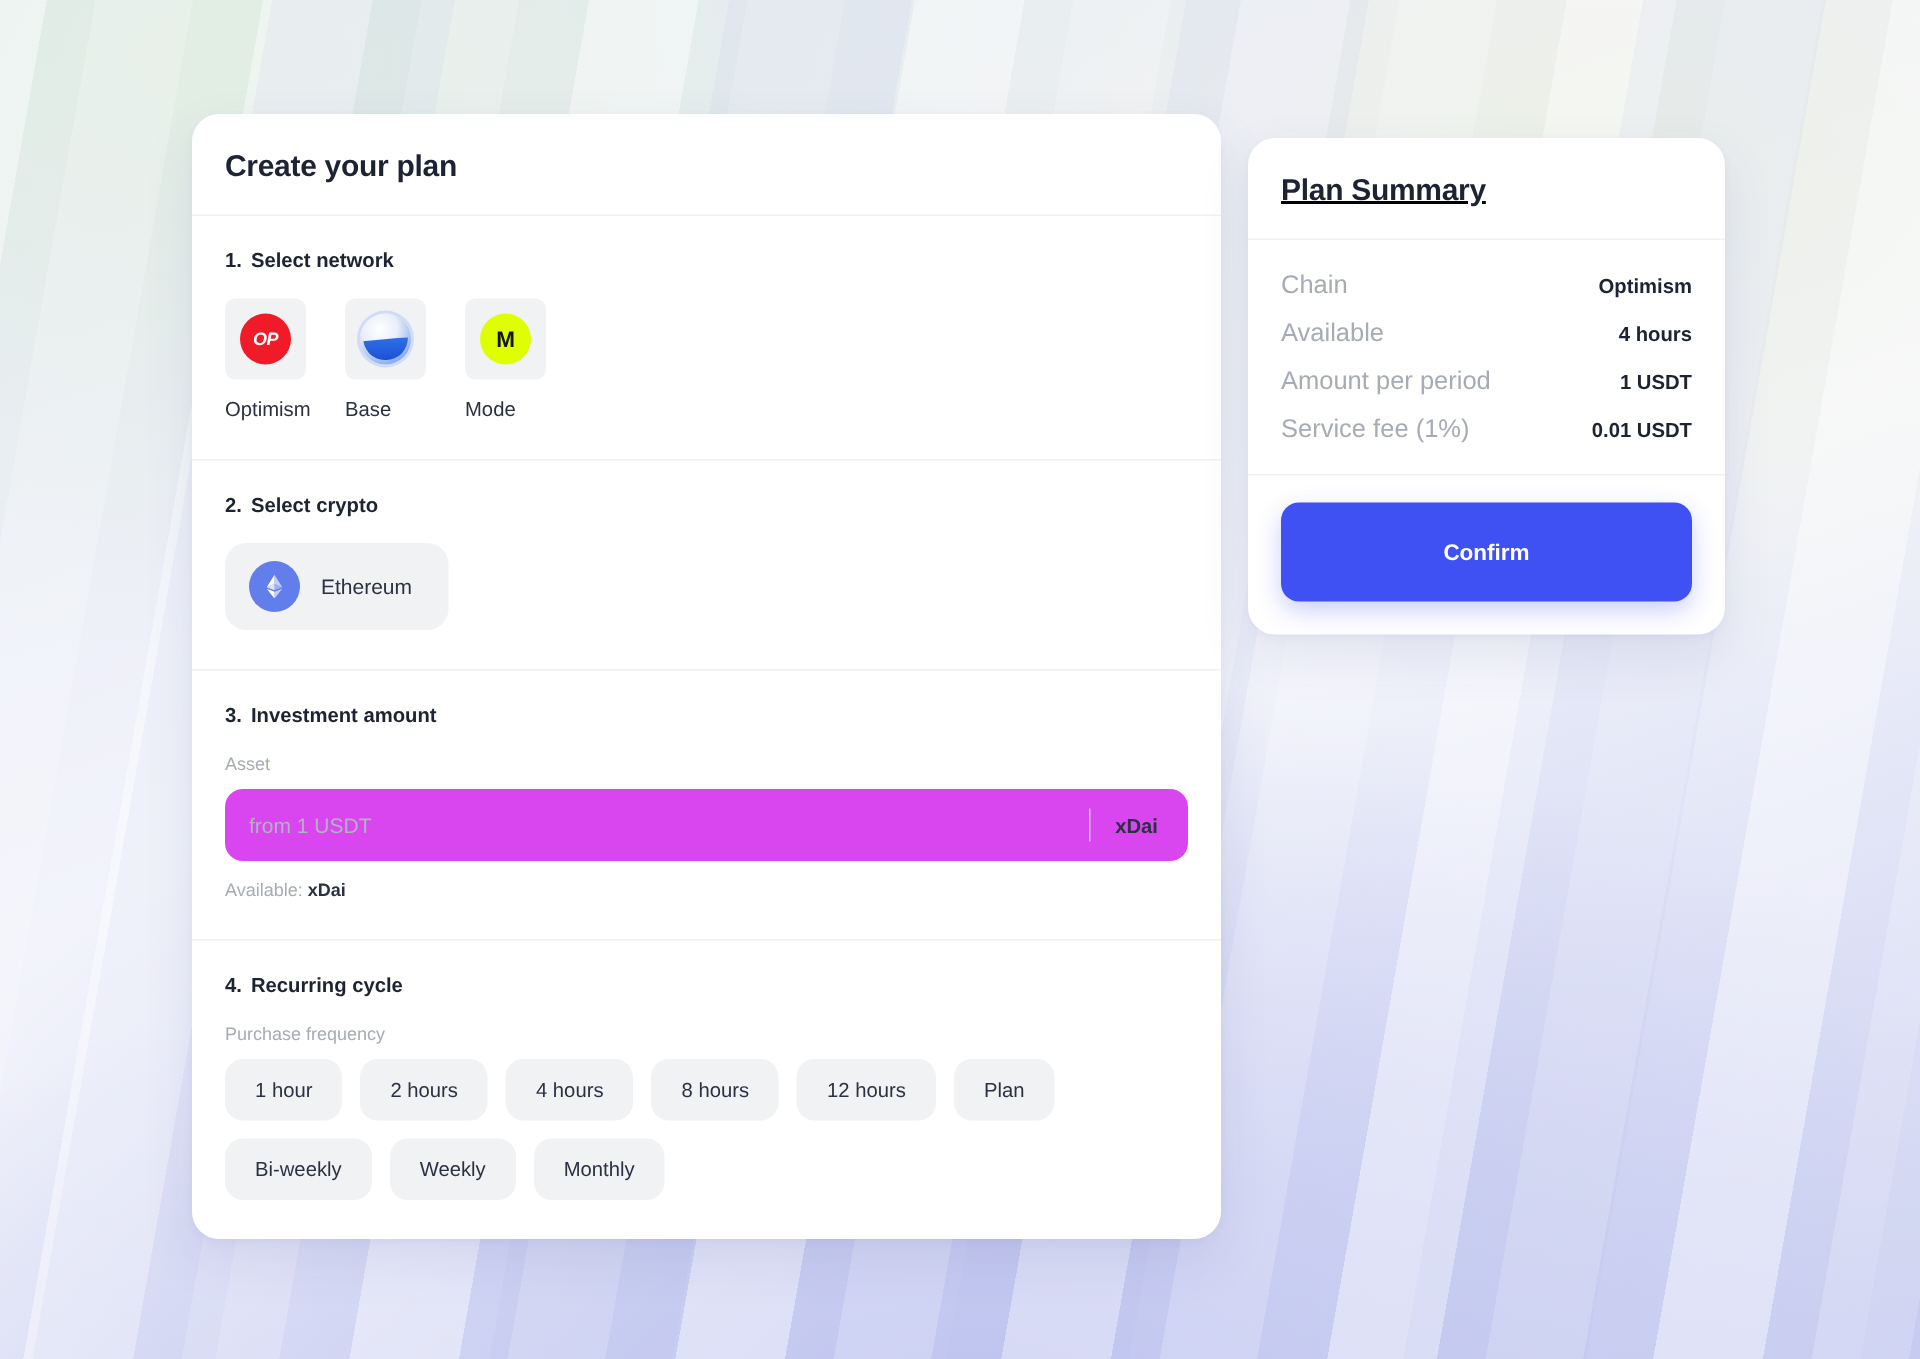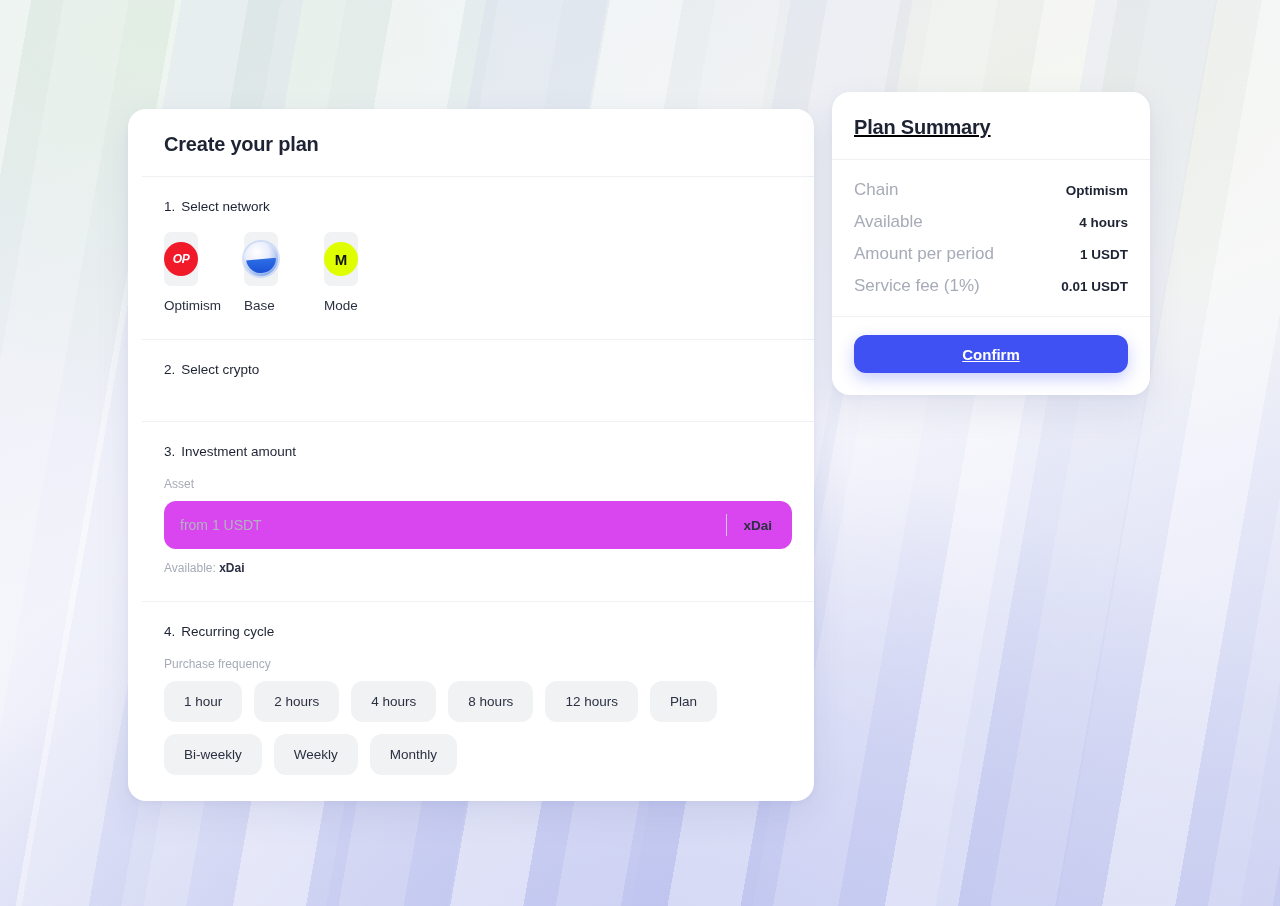--- a/index.html
+++ b/index.html
@@ -54,43 +54,43 @@
   .stage { position: relative; z-index: 2; width: 1280px; height: 906px; }
 
   .card {
     position: absolute;
     background: #ffffff;
     border-radius: 18px;
     box-shadow: 0 14px 34px rgba(70,80,150,0.10), 0 2px 6px rgba(70,80,150,0.05);
   }
 
   
-  #plan-card { left: 128px; top: 109px; width: 686px; padding-left: 14px; }
+  #plan-card { left: 128px; top: 76px; width: 686px; }
   .card-header {
     padding: 24px 22px 20px 22px;
     border-bottom: 1px solid #f0f1f5;
   }
   .card-title {
     font-size: 20px; font-weight: bold; color: #1d2333;
     letter-spacing: -0.2px;
   }
 
   .section { padding: 22px 22px 26px 22px; border-bottom: 1px solid #f0f1f5; }
   .section:last-child { border-bottom: none; }
   .section-title {
-    font-size: 13.5px; font-weight: normal; color: #1d2333;
+    font-size: 13.5px; font-weight: bold; color: #1d2333;
     margin-bottom: 18px;
   }
   .section-title .num { margin-right: 6px; }
 
   
   .net-row { display: flex; gap: 26px; }
   .net-item { width: 54px; }
   .net-tile {
-    width: 34px; height: 54px; border-radius: 7px;
+    width: 54px; height: 54px; border-radius: 7px;
     background: #f1f2f4;
     display: flex; align-items: center; justify-content: center;
     cursor: pointer;
   }
   .net-label {
     margin-top: 12px; font-size: 13.5px; color: #2b3142;
     text-align: left; white-space: nowrap;
   }
   .op-badge {
     width: 34px; height: 34px; border-radius: 50%;
@@ -166,26 +166,25 @@
   .sum-title { font-size: 20px; font-weight: bold; color: #1d2333; letter-spacing: -0.2px; }
   .sum-body { padding: 14px 22px 14px 22px; border-bottom: 1px solid #f0f1f5; }
   .sum-row {
     display: flex; justify-content: space-between; align-items: baseline;
     padding: 6px 0;
   }
   .sum-key { font-size: 17px; color: #a7abb7; }
   .sum-val { font-size: 13.5px; font-weight: bold; color: #1d2333; }
   .sum-foot { padding: 18px 22px 22px 22px; }
   .confirm-btn {
-    width: 100%; height: 38px; border: none; border-radius: 12px;
+    width: 100%; height: 66px; border: none; border-radius: 12px;
     background: #3f51f2; color: #ffffff;
     font-family: "Liberation Sans", sans-serif;
     font-size: 15px; font-weight: bold; cursor: pointer;
     box-shadow: 0 6px 16px rgba(63,81,242,0.28);
-    text-decoration: underline;
   }
 </style>
 </head>
 <body>
 
 <div id="bg">
   <div class="wash"></div>
   <div class="stripes"></div>
   <div class="stripes2"></div>
 </div>
@@ -224,20 +223,33 @@
           </div>
           <div class="net-label">Mode</div>
         </div>
 
       </div>
     </div>
 
     <div class="section">
       <div class="section-title">
         <span class="num">2.</span><span>Select crypto</span>
+      </div>
+      <div class="crypto-chip">
+        <div class="eth-badge">
+          <svg width="20" height="20" viewBox="0 0 24 24" aria-hidden="true">
+            <polygon points="12,2.5 12,9.8 18.2,12.6" fill="#ffffff" opacity="0.62"></polygon>
+            <polygon points="12,2.5 5.8,12.6 12,9.8" fill="#ffffff"></polygon>
+            <polygon points="12,16.1 12,21.5 18.2,13.8" fill="#ffffff" opacity="0.62"></polygon>
+            <polygon points="12,21.5 12,16.1 5.8,13.8" fill="#ffffff"></polygon>
+            <polygon points="12,14.9 18.2,12.6 12,9.8" fill="#ffffff" opacity="0.38"></polygon>
+            <polygon points="5.8,12.6 12,14.9 12,9.8" fill="#ffffff" opacity="0.78"></polygon>
+          </svg>
+        </div>
+        <div class="crypto-name">Ethereum</div>
       </div>
     </div>
 
     <div class="section">
       <div class="section-title">
         <span class="num">3.</span><span>Investment amount</span>
       </div>
       <div class="field-label">Asset</div>
       <div class="amount-input">
         <input type="text" placeholder="from 1 USDT" style="">

